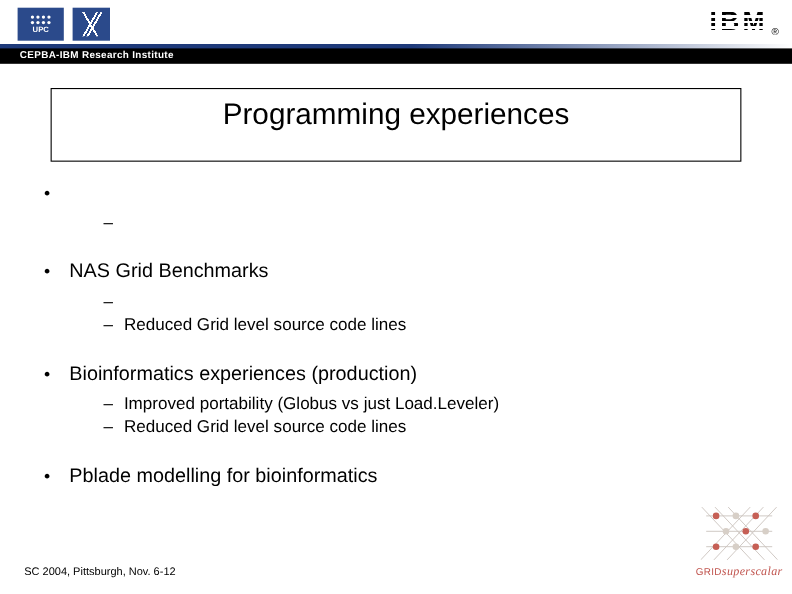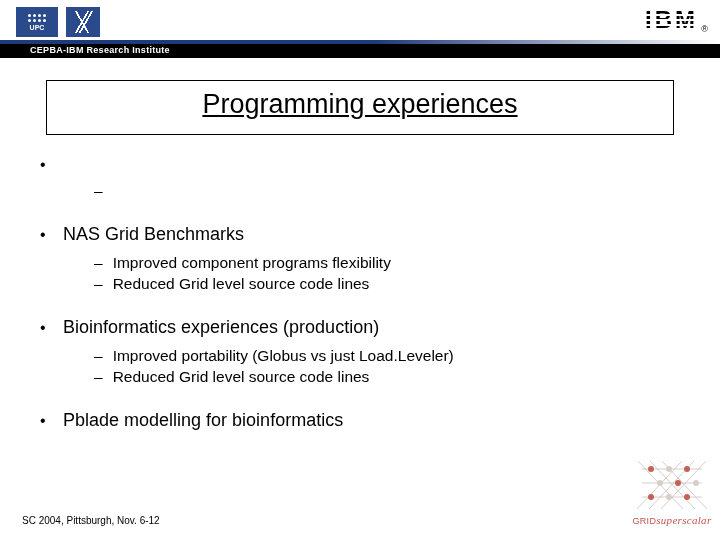--- a/index.html
+++ b/index.html
@@ -88,31 +88,30 @@
   }
   .gradient-strip {
     position: absolute;
     top: 0; left: 0; right: 0; height: 4px;
     background: linear-gradient(90deg, #1e3a7a 52%, #fff 100%);
   }
   .header-bar-text {
     color: #fff;
     font-size: 9px;
     font-weight: bold;
-    margin-left: 30px;
+    margin-left: 18px;
     letter-spacing: 0.3px;
     position: relative;
     top: 1px;
   }
   .title-box {
     margin: 36px 46px 0 46px;
     border: 1px solid #000;
-    padding: 8px 10px 14px 10px;
+    padding: 8px 10px 26px 10px;
     text-align: center;
-    text-decoration: underline;
   }
   .title-box h1 {
     font-family: Arial, sans-serif;
     font-weight: normal;
     font-size: 27px;
   }
   .content {
     padding: 22px 40px 0 40px;
   }
   ul.main {
@@ -222,21 +221,20 @@
       </ul>
     </li>
     <li>
       <div class="bullet-row">
         <span class="bullet-dot">•</span>
         <span>NAS Grid Benchmarks</span>
       </div>
       <ul class="sub">
         <li>
             <span class="dash">–</span>
-            <span>Improved component programs flexibility</span>
           </li>
         <li>
             <span class="dash">–</span>
             <span>Reduced Grid level source code lines</span>
           </li>
       </ul>
     </li>
     <li>
       <div class="bullet-row">
         <span class="bullet-dot">•</span>

